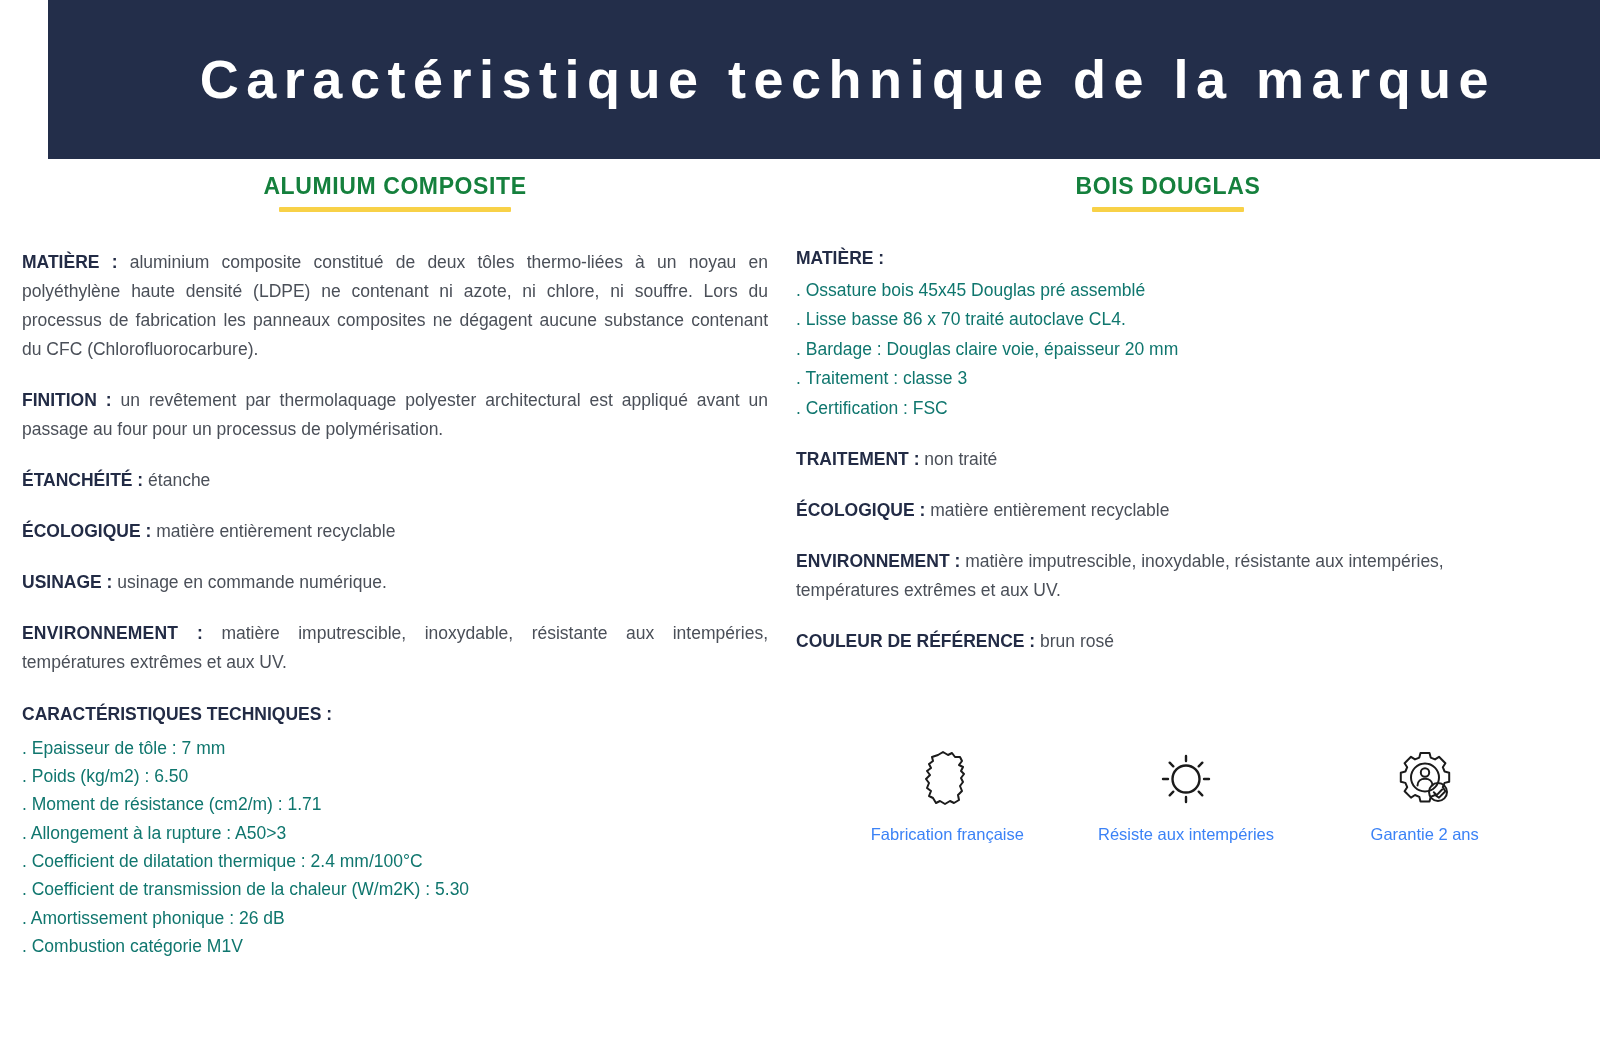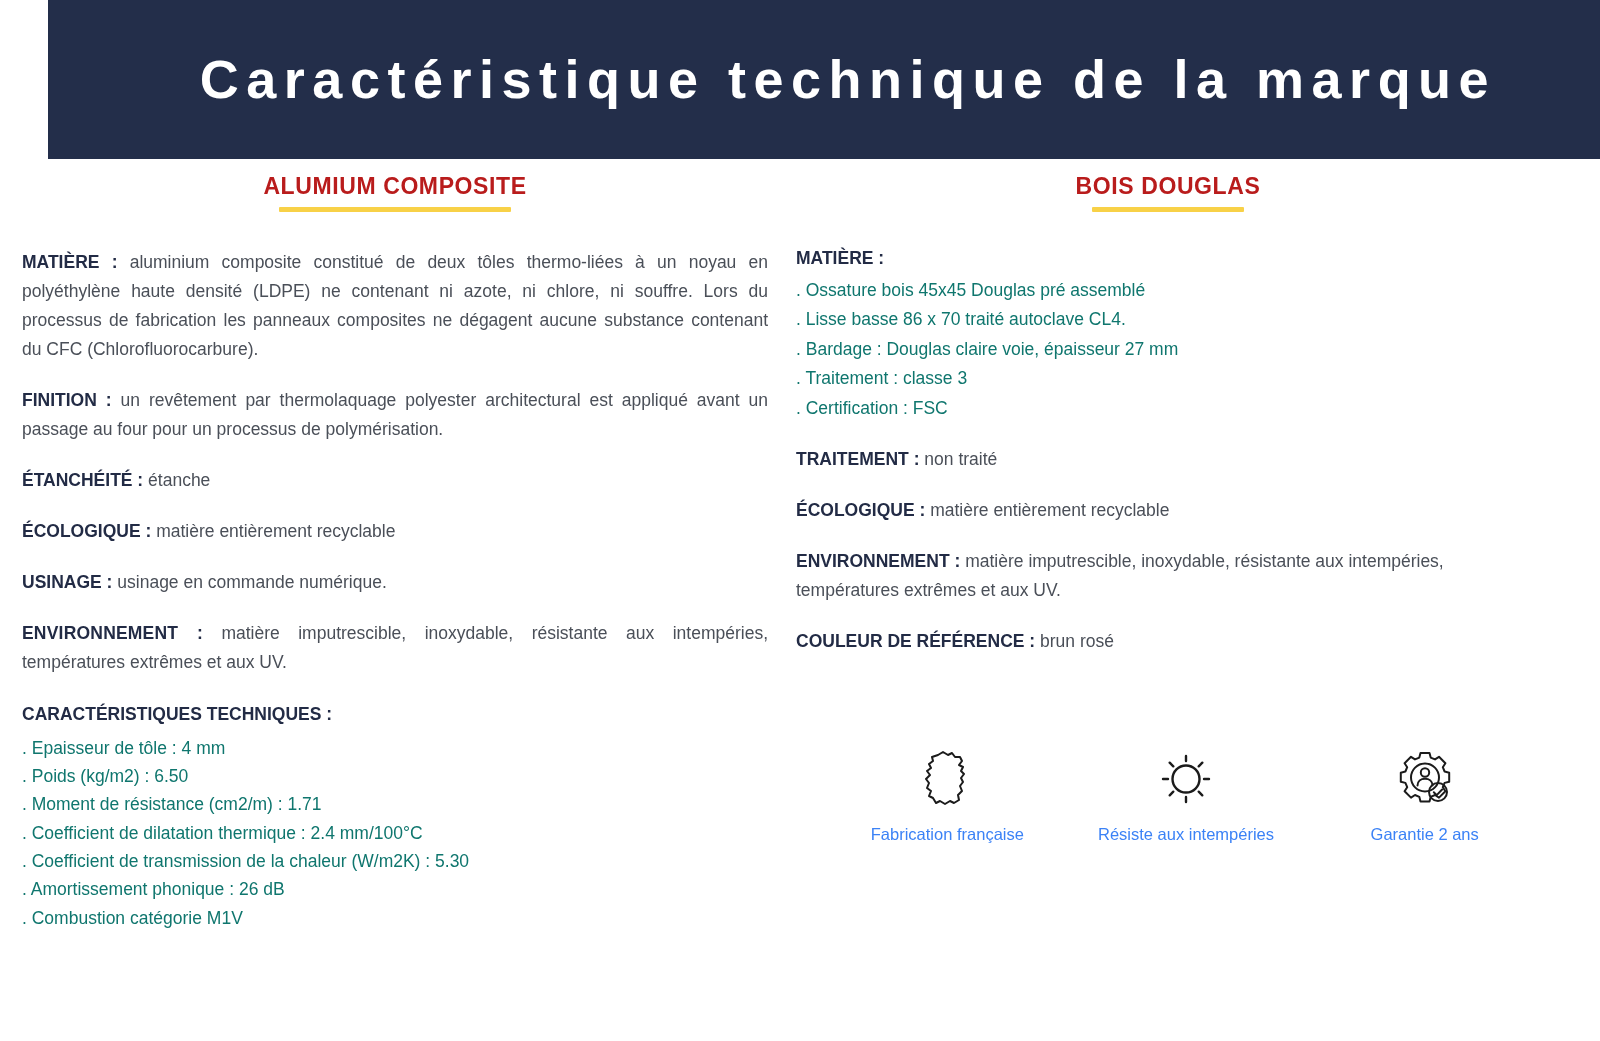--- a/index.html
+++ b/index.html
@@ -63,21 +63,21 @@
     margin-bottom: 26px;
   }
   .col-head-inner {
     display: inline-block;
     position: relative;
     padding-bottom: 10px;
   }
   .col-head-text {
     font-size: 23px;
     font-weight: 700;
-    color: #b91c1c;
+    color: #15803d;
     letter-spacing: 0.6px;
     display: block;
   }
   .col-head-rule {
     display: block;
     height: 5px;
     background: #f8d147;
     width: 88%;
     margin: 7px auto 0 auto;
     border-radius: 1px;
@@ -187,23 +187,24 @@
     <p class="block">
       <span class="lbl">USINAGE :</span><span> usinage en commande numérique.</span>
     </p>
 
     <p class="block justify">
       <span class="lbl-wide">ENVIRONNEMENT  :</span><span> matière imputrescible, inoxydable, résistante aux intempéries, températures extrêmes et aux UV.</span>
     </p>
 
     <div class="block-head">CARACTÉRISTIQUES TECHNIQUES :</div>
     <ul class="spec-list">
-      <li>. Epaisseur de tôle : 4 mm</li>
+      <li>. Epaisseur de tôle : 7 mm</li>
       <li>. Poids (kg/m2) : 6.50</li>
       <li>. Moment de résistance (cm2/m) : 1.71</li>
+      <li>. Allongement à la rupture : A50&gt;3</li>
       <li>. Coefficient de dilatation thermique : 2.4 mm/100°C</li>
       <li>. Coefficient de transmission de la chaleur (W/m2K) : 5.30</li>
       <li>. Amortissement phonique : 26 dB</li>
       <li>. Combustion catégorie M1V</li>
     </ul>
 
   </div>
 
   <div class="col col-right">
 
@@ -211,21 +212,21 @@
       <span class="col-head-inner">
         <span class="col-head-text">BOIS DOUGLAS</span>
         <span class="col-head-rule"></span>
       </span>
     </div>
 
     <div class="block-head matiere-head">MATIÈRE :</div>
     <ul class="spec-list">
       <li>. Ossature bois 45x45 Douglas pré assemblé</li>
       <li>. Lisse basse 86 x 70 traité autoclave CL4.</li>
-      <li>. Bardage : Douglas claire voie, épaisseur 27 mm</li>
+      <li>. Bardage : Douglas claire voie, épaisseur 20 mm</li>
       <li>. Traitement : classe 3</li>
       <li>. Certification : FSC</li>
     </ul>
 
     <p class="block">
       <span class="lbl">TRAITEMENT :</span><span> non traité</span>
     </p>
 
     <p class="block">
       <span class="lbl">ÉCOLOGIQUE :</span><span> matière entièrement recyclable</span>

